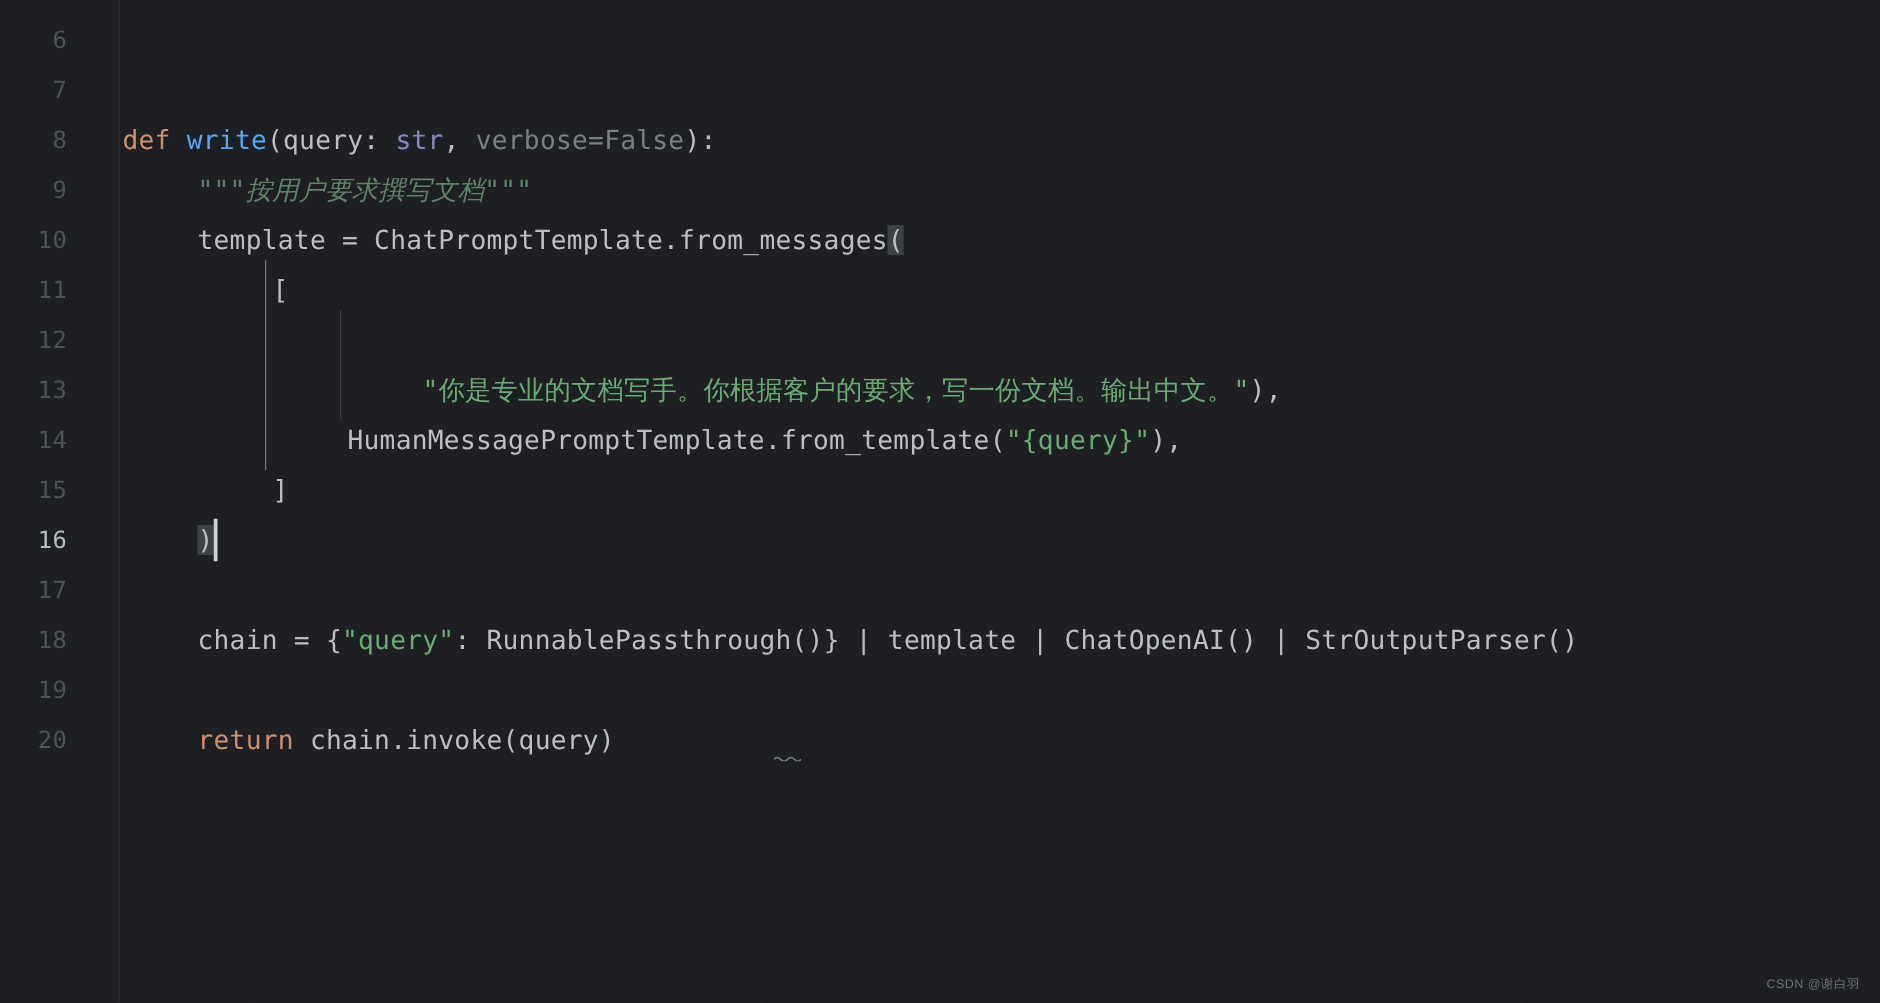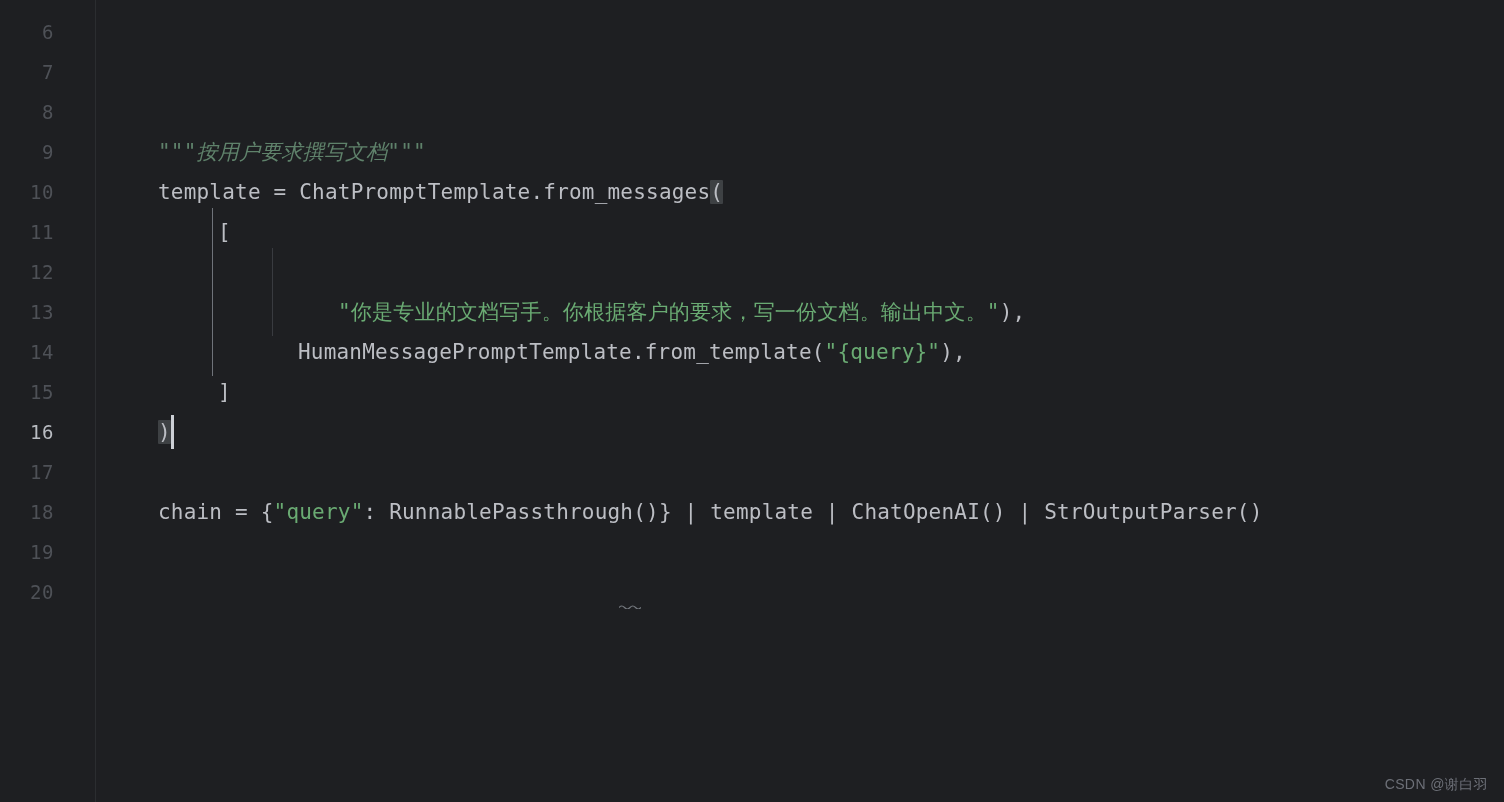--- a/index.html
+++ b/index.html
@@ -159,21 +159,21 @@
     z-index: 5;
     opacity: .8;
   }
 
   
   #watermark {
     position: absolute;
     right: 16px;
     bottom: 8px;
     font-family: "Liberation Sans", sans-serif;
-    font-size: 14px;
+    font-size: 10px;
     color: #6d7078;
     letter-spacing: .4px;
     z-index: 7;
     user-select: none;
   }
 
   
   #scroll-sliver {
     position: absolute;
     right: 0; top: 0;
@@ -192,42 +192,44 @@
   <div id="current-line-bot"></div>
 
   <div id="code">
 
     <div id="clipped-line">    logger.debug(f"query: {query}", verbose)</div>
 
     <div class="line" style="top:12px;"></div>
 
     <div class="line" style="top:52px;"></div>
 
+    <div class="line" style="top:92px;left:2px;"><span class="kw">def</span><span class="plain"> </span><span class="fn">write</span><span class="plain">(</span><span class="param">query</span><span class="plain">: </span><span class="builtin">str</span><span class="plain">, </span><span class="dim">verbose=False</span><span class="plain">):</span></div>
 
     <div class="line" style="top:132px;left:62px;"><span class="doc">"""按用户要求撰写文档"""</span></div>
 
     <div class="line" style="top:172px;left:62px;text-align:right;"><span class="plain">template</span><span class="plain"> = </span><span class="plain">ChatPromptTemplate.from_messages</span><span class="bracket-hl">(</span></div>
 
     <div class="line" style="top:212px;left:122px;"><span class="plain">[</span></div>
 
 
     <div class="line" style="top:292px;left:242px;"><span class="str">"你是专业的文档写手。你根据客户的要求，写一份文档。输出中文。"</span><span class="plain">),</span></div>
 
-    <div class="line" style="top:332px;left:182px;margin-left:20px;"><span class="plain">HumanMessagePromptTemplate.from_template(</span><span class="str">"{query}"</span><span class="plain">),</span></div>
+    <div class="line" style="top:332px;left:182px;"><span class="plain">HumanMessagePromptTemplate.from_template(</span><span class="str">"{query}"</span><span class="plain">),</span></div>
 
     <div class="line" style="top:372px;left:122px;"><span class="plain">]</span></div>
 
     <div class="line" style="top:412px;left:62px;"><span class="bracket-hl">)</span></div>
 
     <div class="line" style="top:452px;"></div>
 
     <div class="line" style="top:492px;left:62px;"><span class="plain">chain</span><span class="plain"> = </span><span class="plain">{</span><span class="str">"query"</span><span class="plain">: </span><span class="plain">RunnablePassthrough()</span><span class="plain">}</span><span class="plain"> | </span><span class="plain">template</span><span class="plain"> | </span><span class="plain">ChatOpenAI()</span><span class="plain"> | </span><span class="plain">StrOutputParser()</span></div>
 
     <div class="line" style="top:532px;"></div>
 
+    <div class="line" style="top:572px;left:62px;"><span class="kw">return</span><span class="plain"> chain.invoke(query)</span></div>
 
     <div class="indent-guide active" style="left:116px; top:208px; height:168px;"></div>
     <div class="indent-guide" style="left:176px; top:248px; height:88px;"></div>
 
     <svg id="squiggle" viewBox="0 0 22 5" preserveAspectRatio="none">
       <path d="M0 3.5 Q 2.75 0.5, 5.5 3.5 T 11 3.5 T 16.5 3.5 T 22 3.5" fill="none" stroke="#8a8f96" stroke-width="1.2"></path>
     </svg>
   </div>
 
   <div id="caret"></div>

